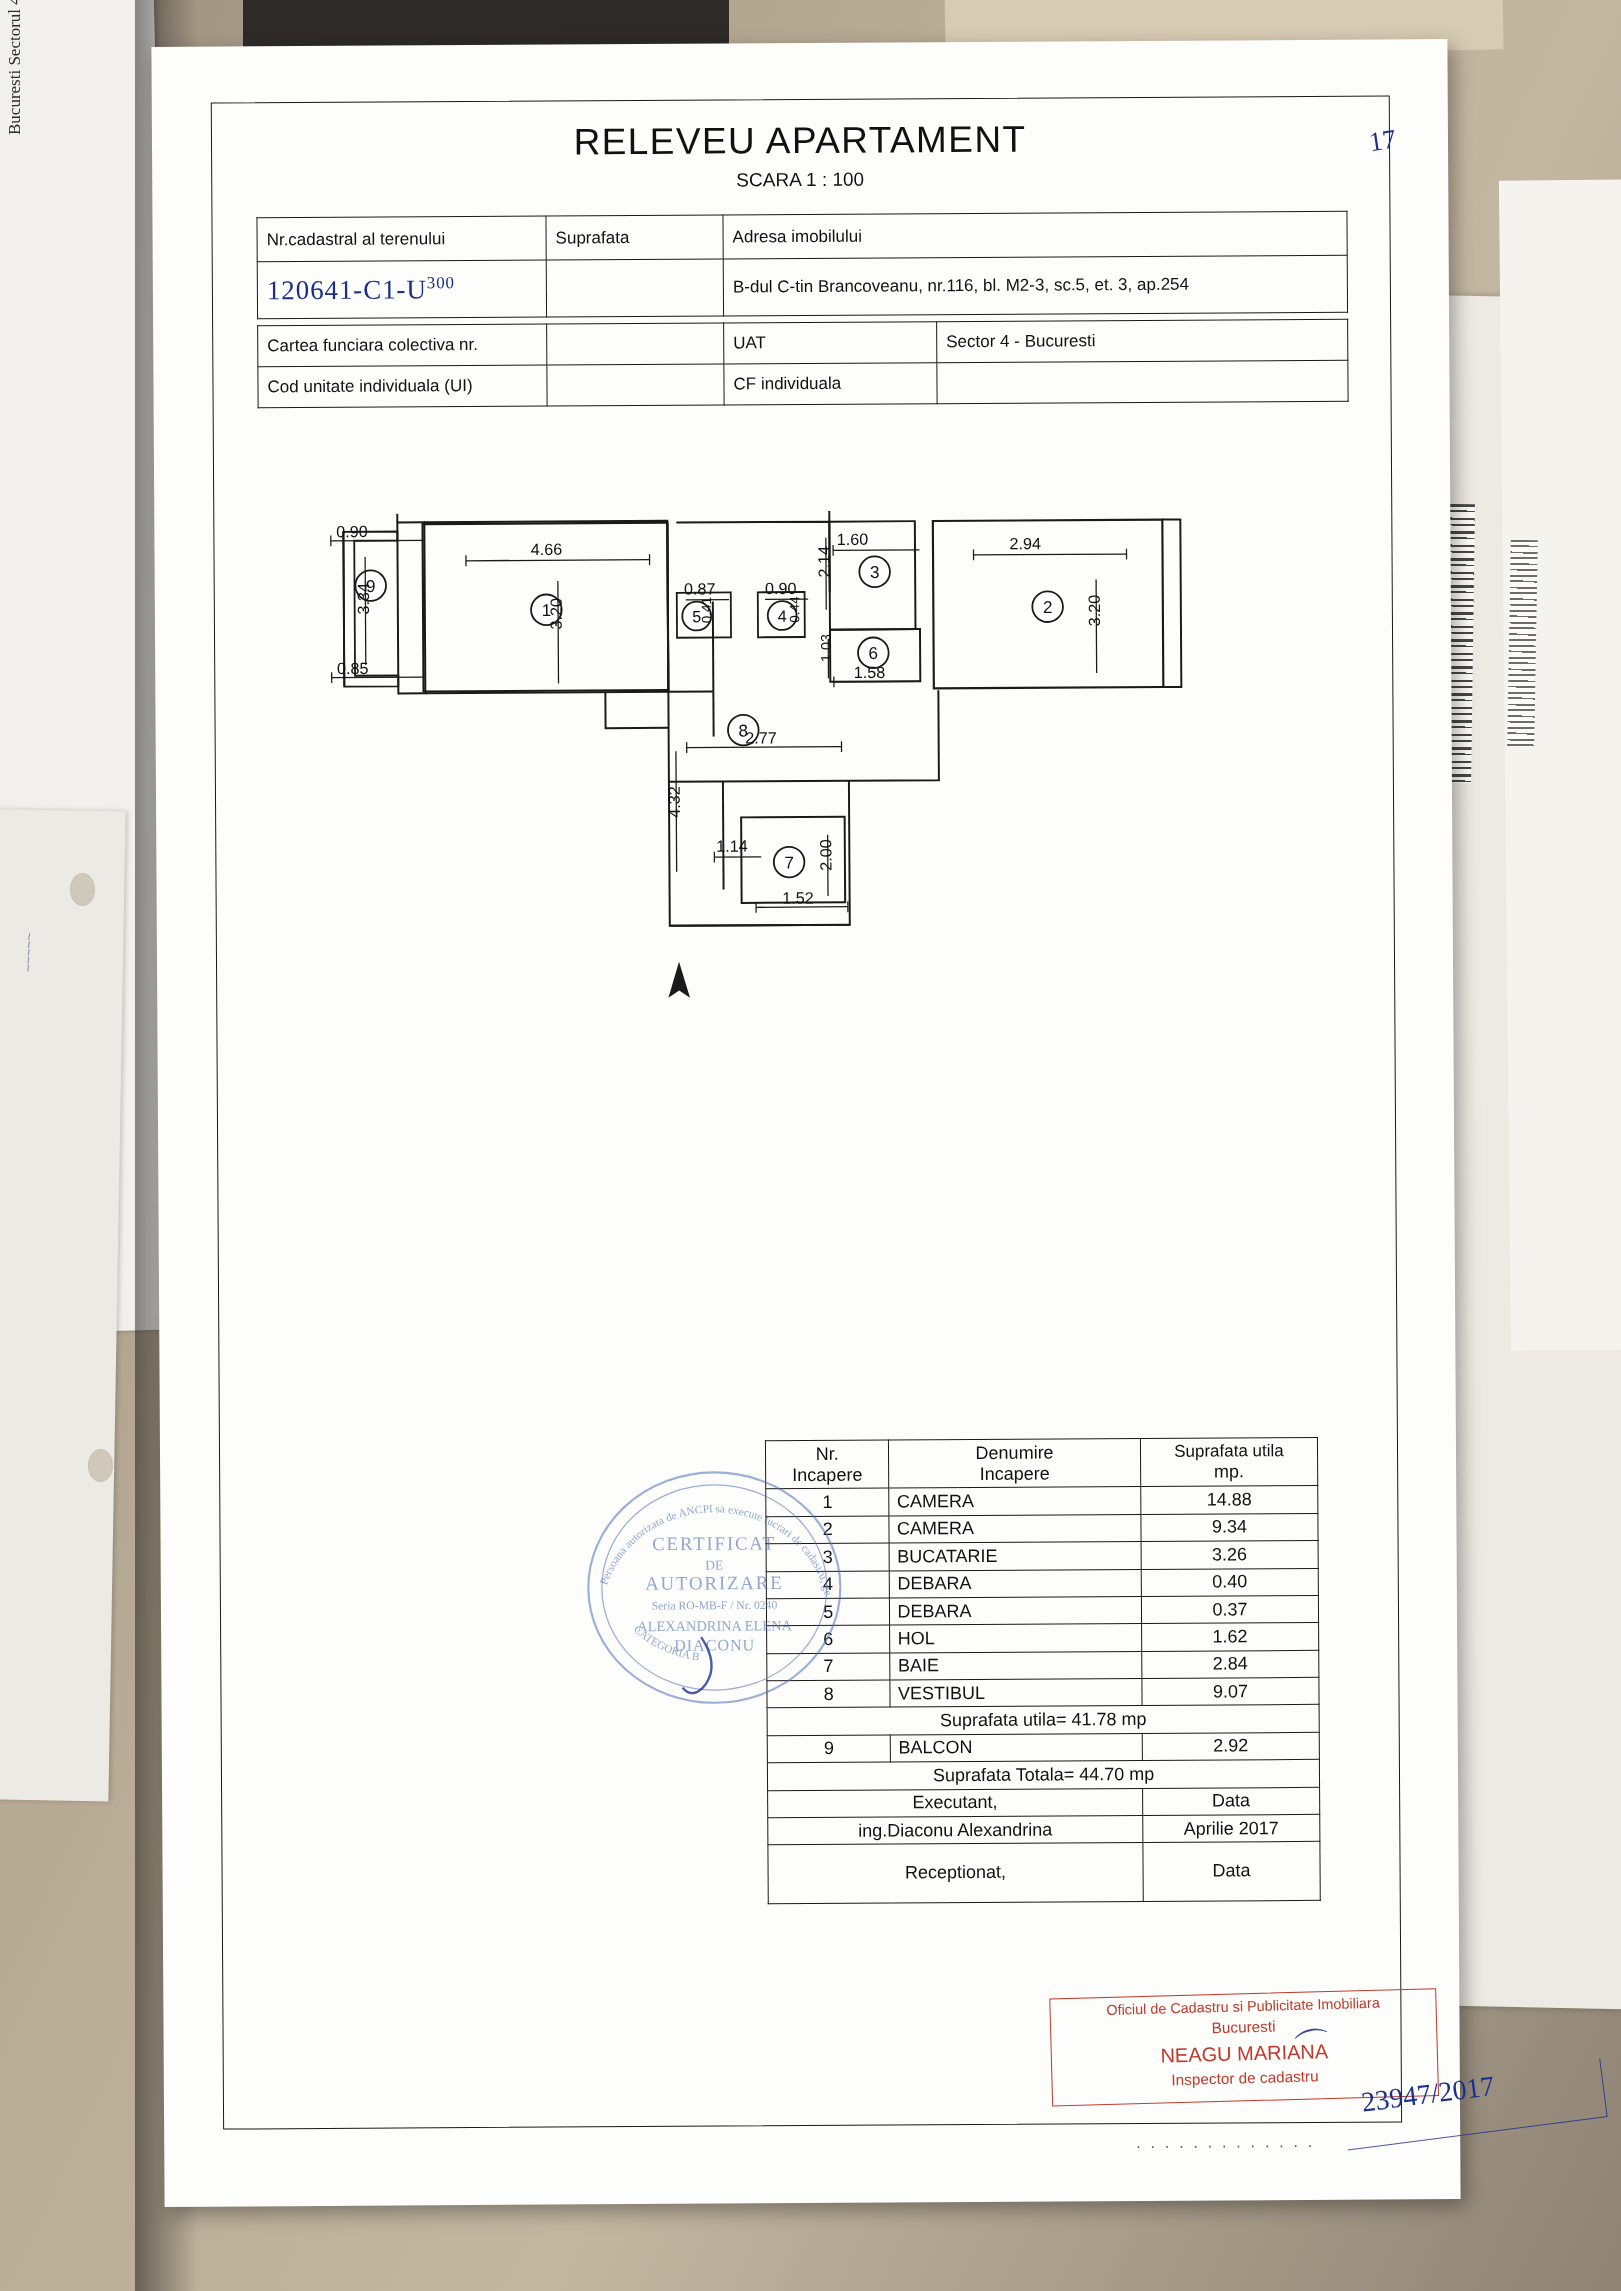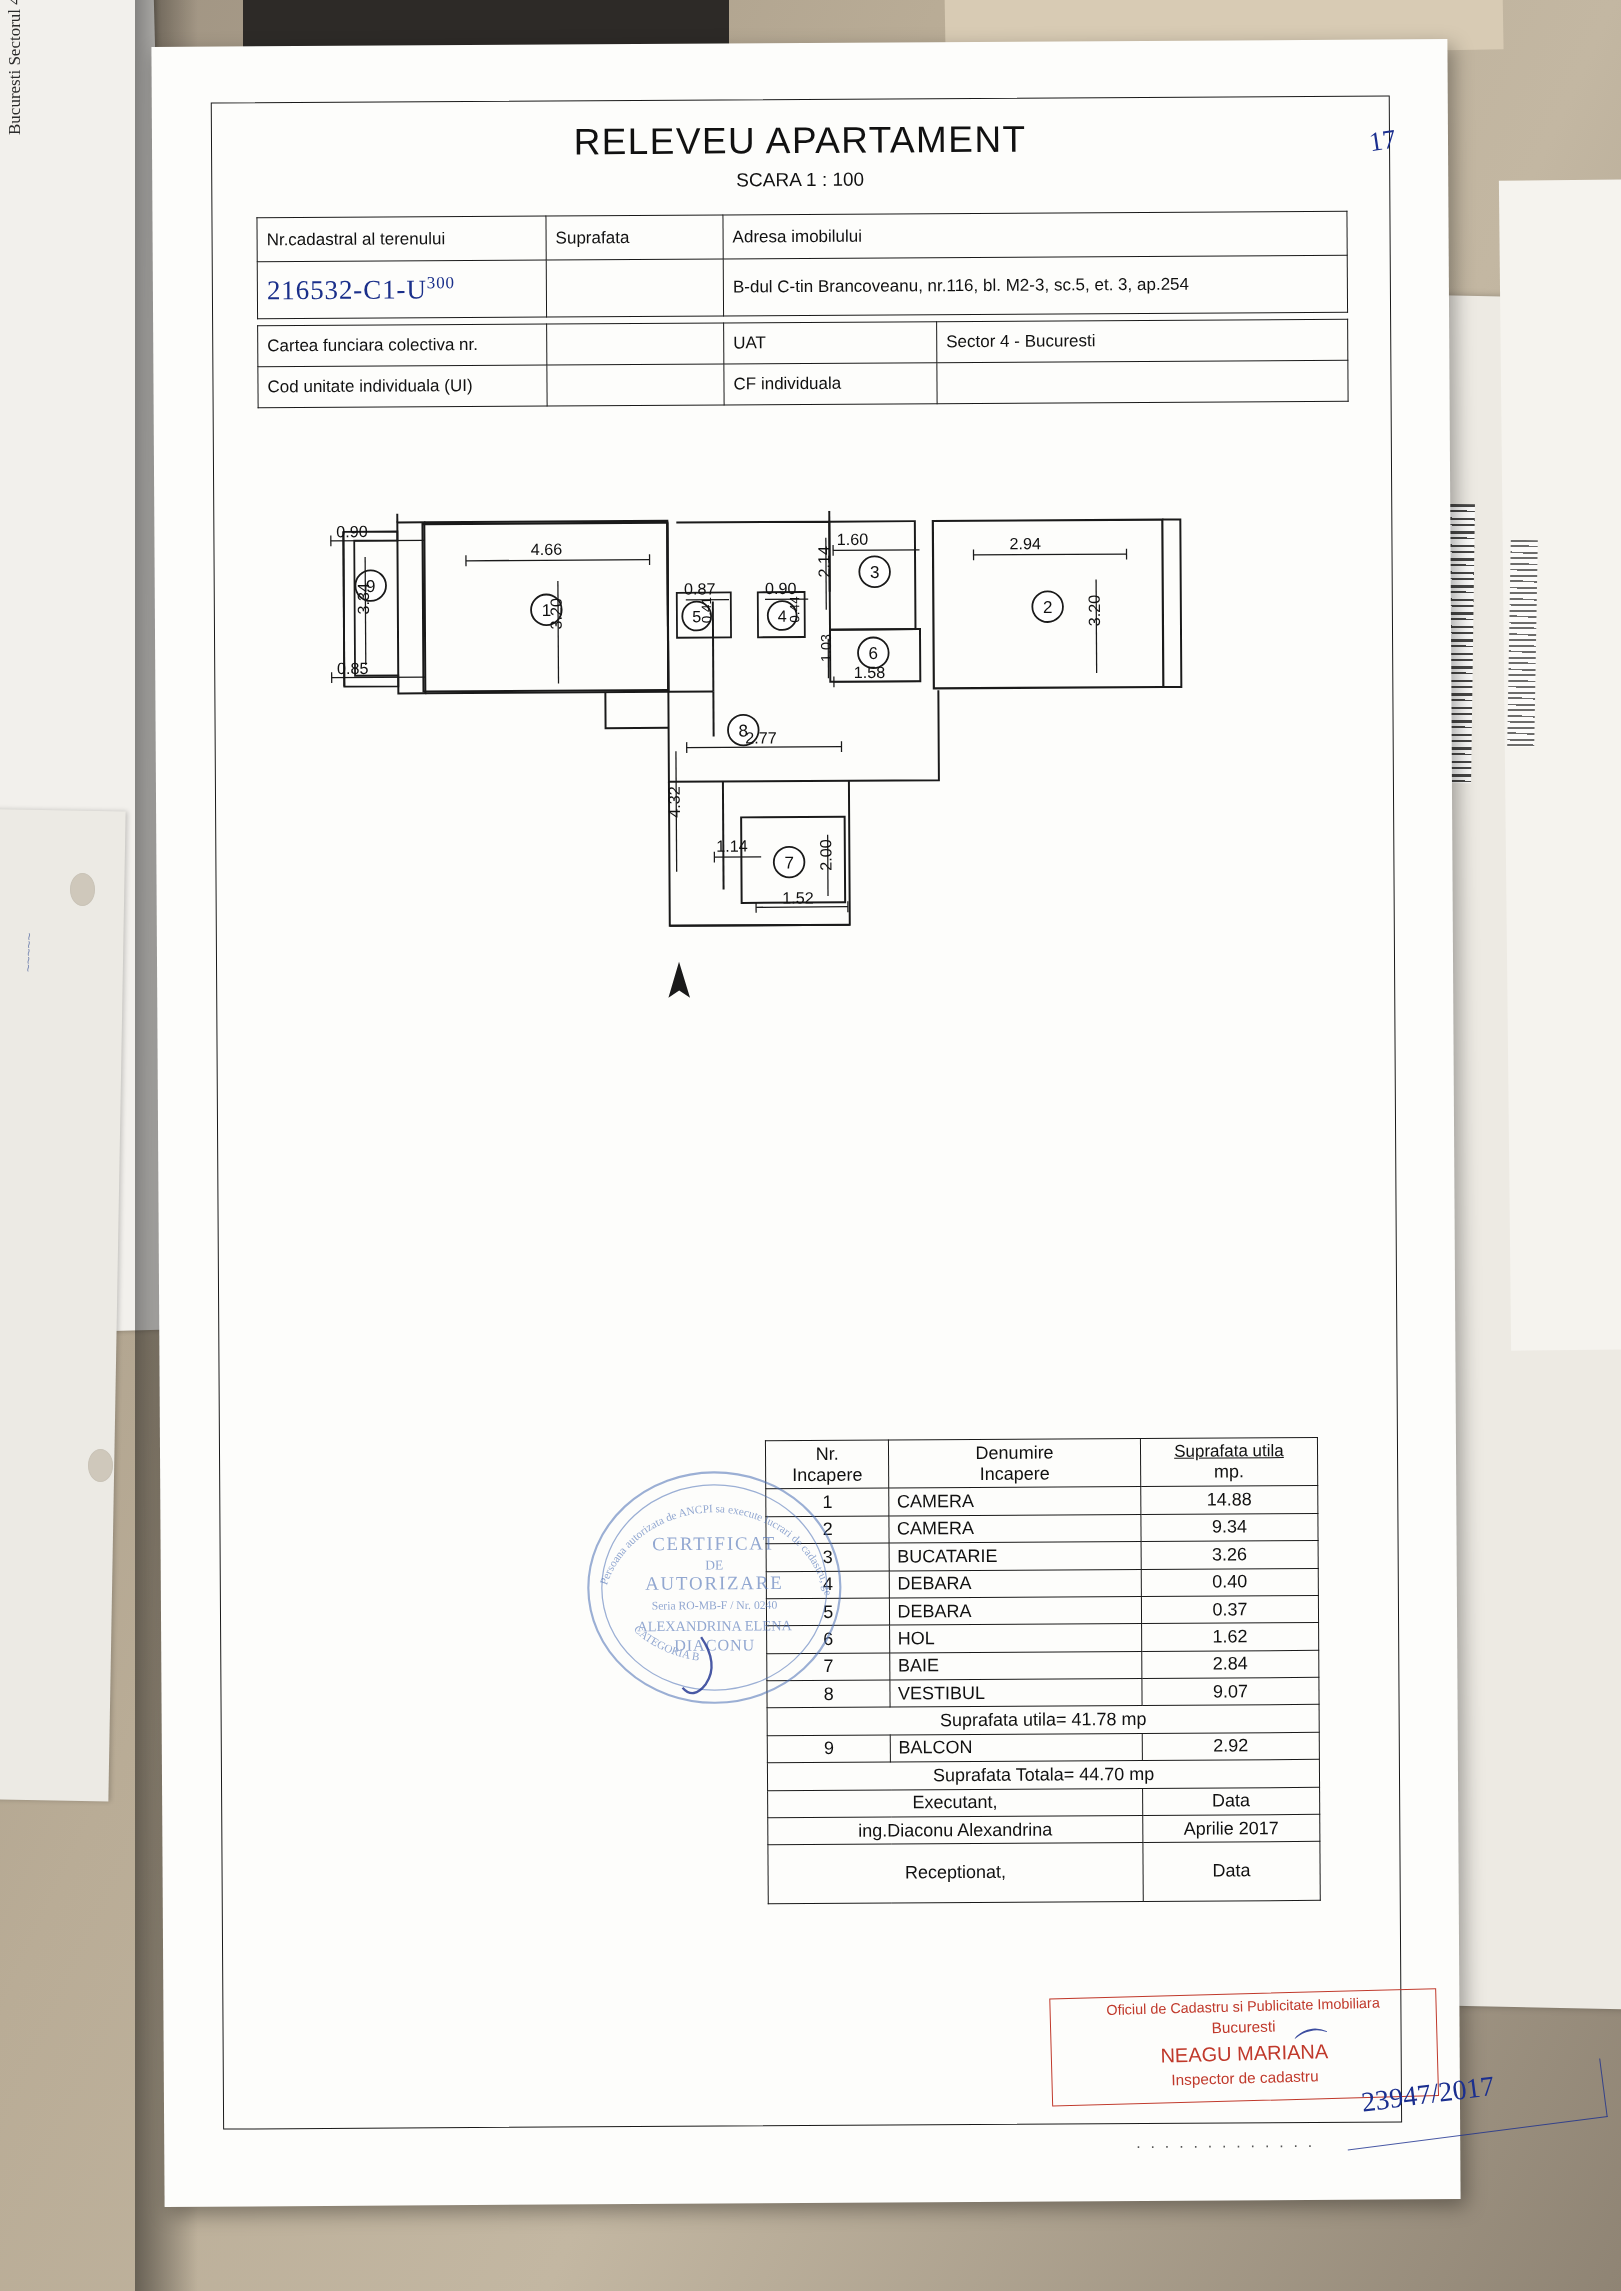--- a/index.html
+++ b/index.html
@@ -56,21 +56,21 @@
   .plan svg{display:block;}
 
   
   table.rooms{position:absolute;left:605px;top:1397px;border-collapse:collapse;font-size:18px;color:#111;}
   table.rooms td{border:1.4px solid #1a1a1a;padding:2.7px 7.2px;}
   td.c{text-align:center;}
   td.l{text-align:left;padding-left:16px;}
   .w1{width:108px;}
   .w2{width:236px;}
   .w3{width:162px;}
-  .small{font-size:17px;text-decoration:underline;}
+  .small{font-size:17px;}
 
   
   .stamp-round{position:absolute;left:405px;top:1409px;width:297px;height:270px;}
   .stamp-round svg{display:block;}
   .stamp-rect{position:absolute;left:887px;top:1953px;width:387px;height:108px;transform:rotate(-1.2deg);}
   .stamp-rect .box{position:absolute;inset:0;border:1.8px solid #c0392b;}
   .stamp-rect .t{position:absolute;left:0;right:0;text-align:center;color:#c0392b;}
   .sig-blue{position:absolute;left:1130px;top:1980px;color:#1b2f8f;font-size:40px;font-family:"Liberation Serif",serif;transform:rotate(-12deg);opacity:.85;}
   .reg-num{position:absolute;left:1197px;top:2039px;color:#1b2f8f;font-size:28px;font-family:"Liberation Serif",serif;transform:rotate(-7deg);}
   .reg-line{position:absolute;left:1179px;top:2036px;width:261px;height:58px;border-bottom:1.8px solid #1b2f8f;border-right:1.8px solid #1b2f8f;transform:rotate(-7deg);opacity:.8;}
@@ -104,21 +104,21 @@
 
     <table class="hdr" id="tbl-head1">
       <tbody>
           <tr>
         <td style="width:270px;height:36px;">Nr.cadastral al terenului</td>
         <td style="width:158px;">Suprafata</td>
         <td>Adresa imobilului</td>
       </tr>
       <tr>
         <td style="height:49px;">
-          <span class="hw-blue"><span>216532-C1-U</span><span class="hw-sup">300</span></span>
+          <span class="hw-blue"><span>120641-C1-U</span><span class="hw-sup">300</span></span>
         </td>
         <td></td>
         <td>B-dul C-tin Brancoveanu, nr.116, bl. M2-3, sc.5, et. 3, ap.254</td>
       </tr>
     </tbody>
       </table>
 
     <table class="hdr" id="tbl-head2">
       <tbody>
           <tr>

